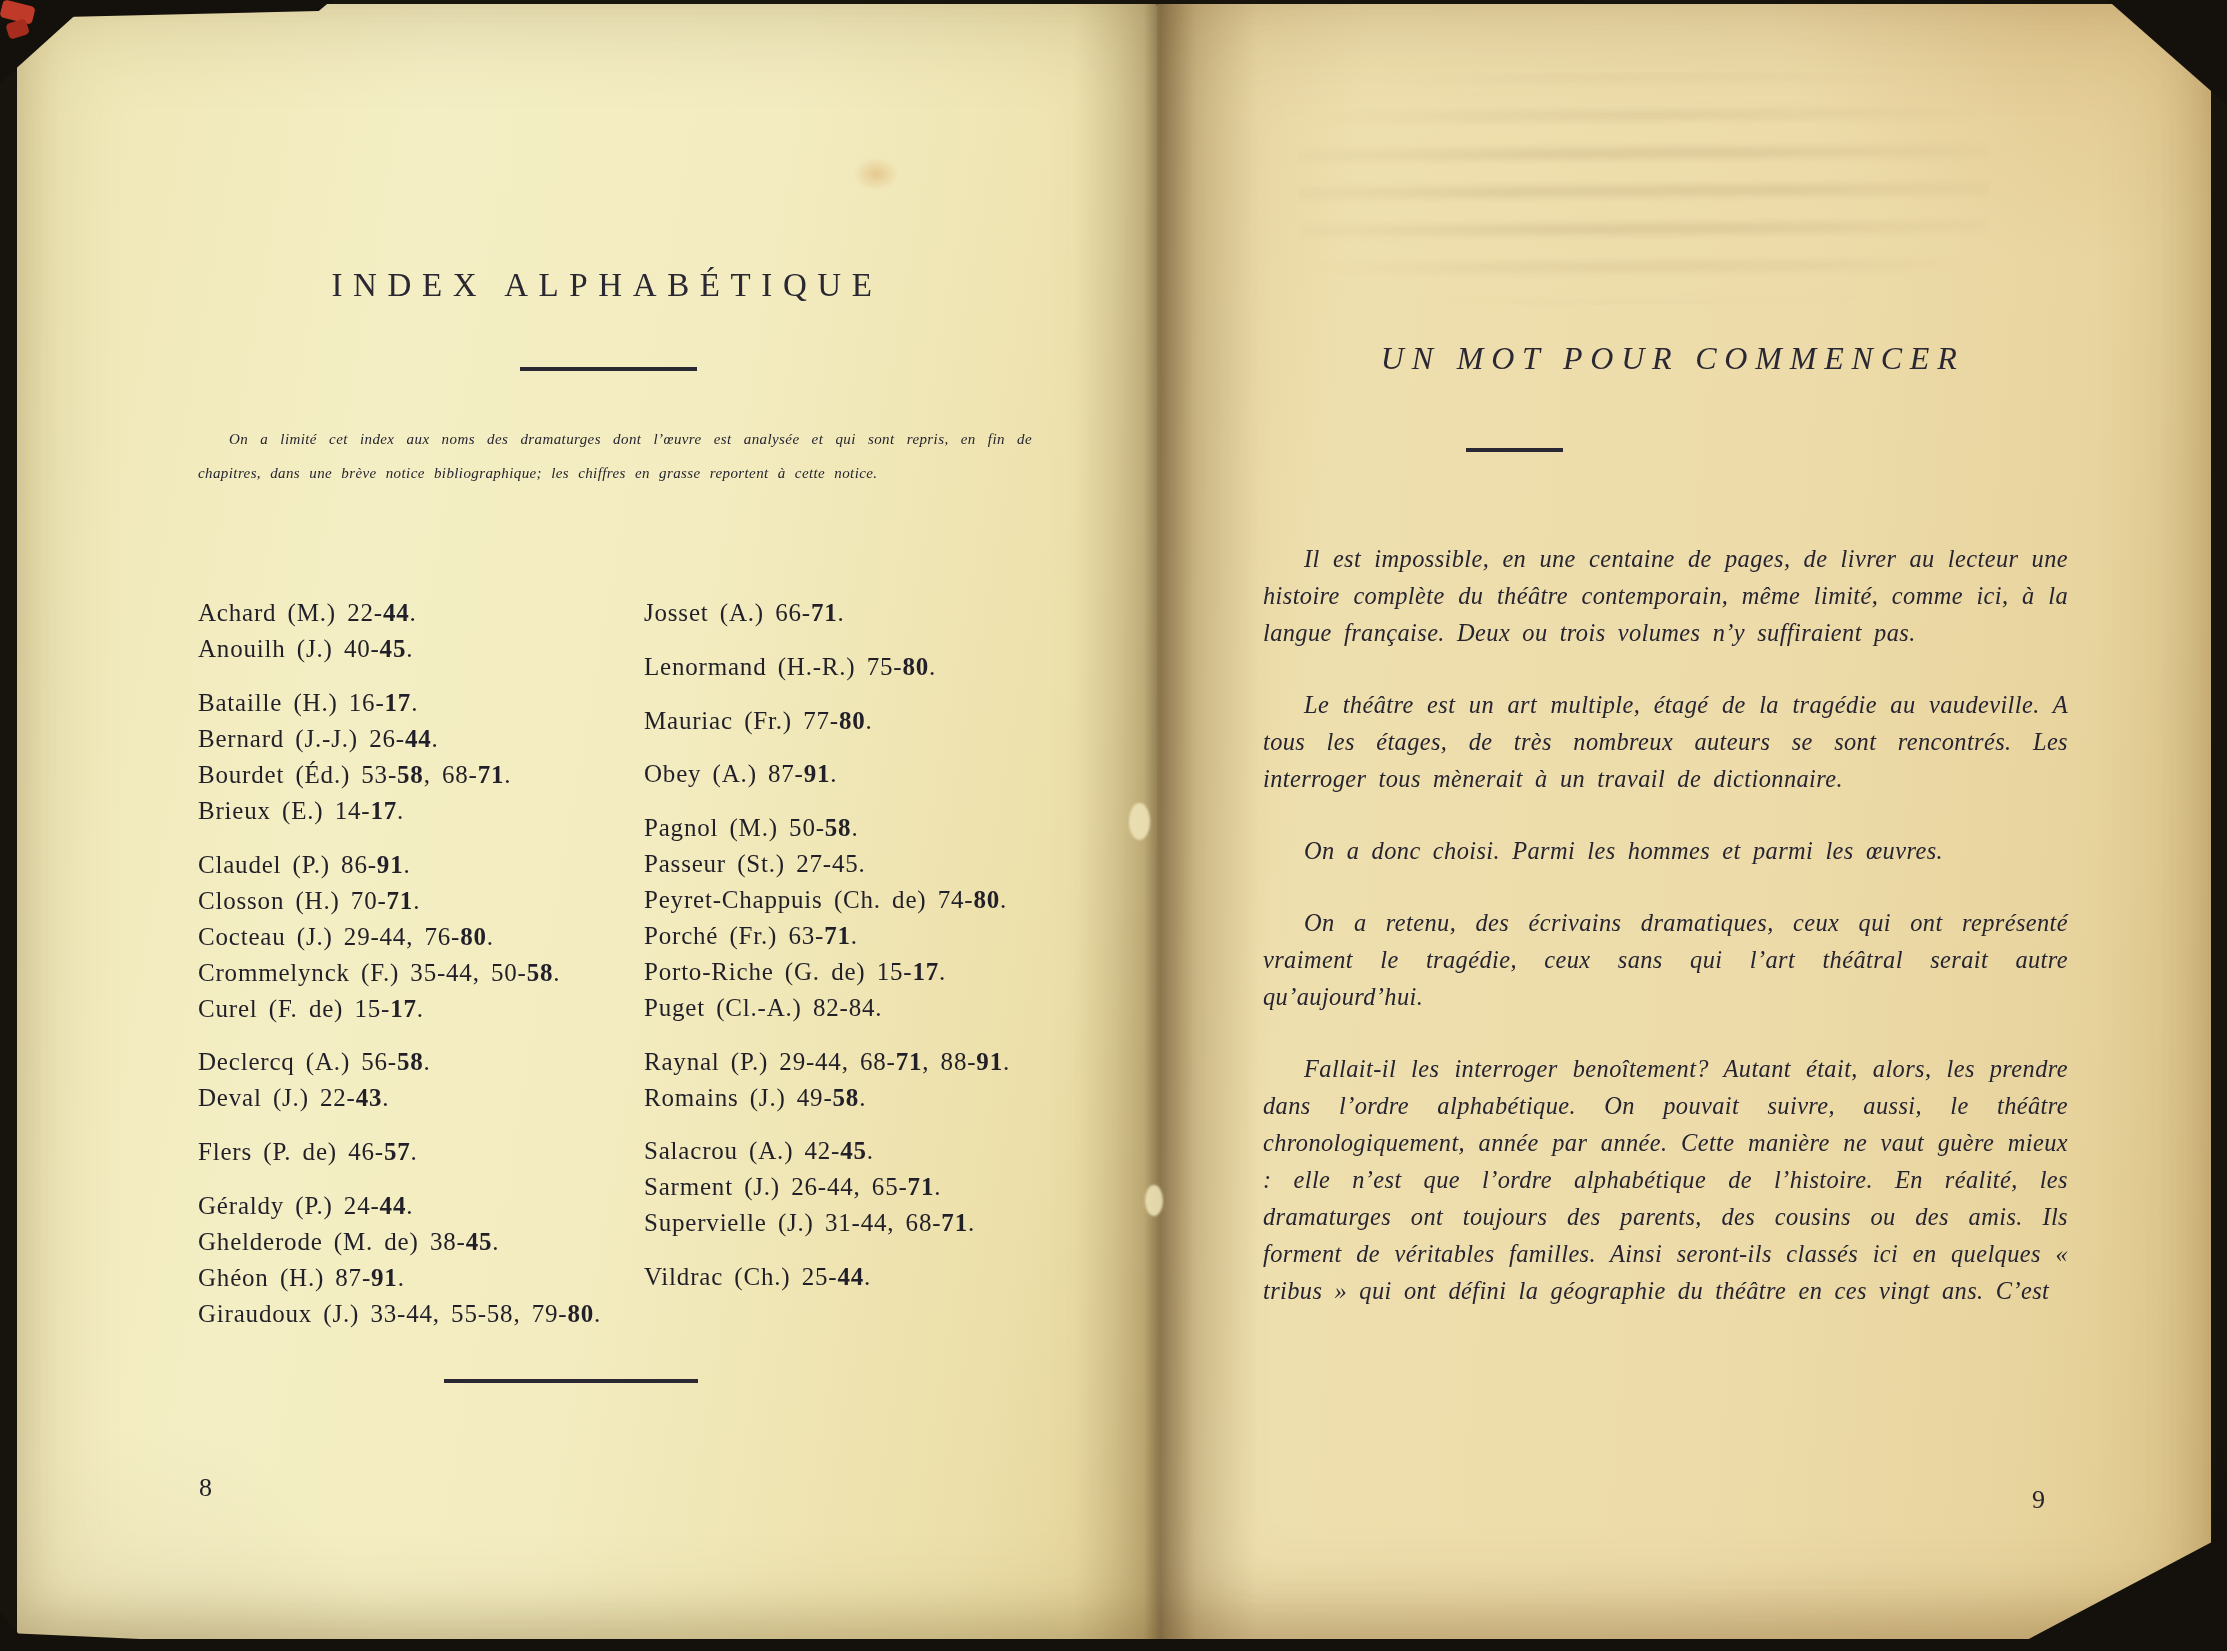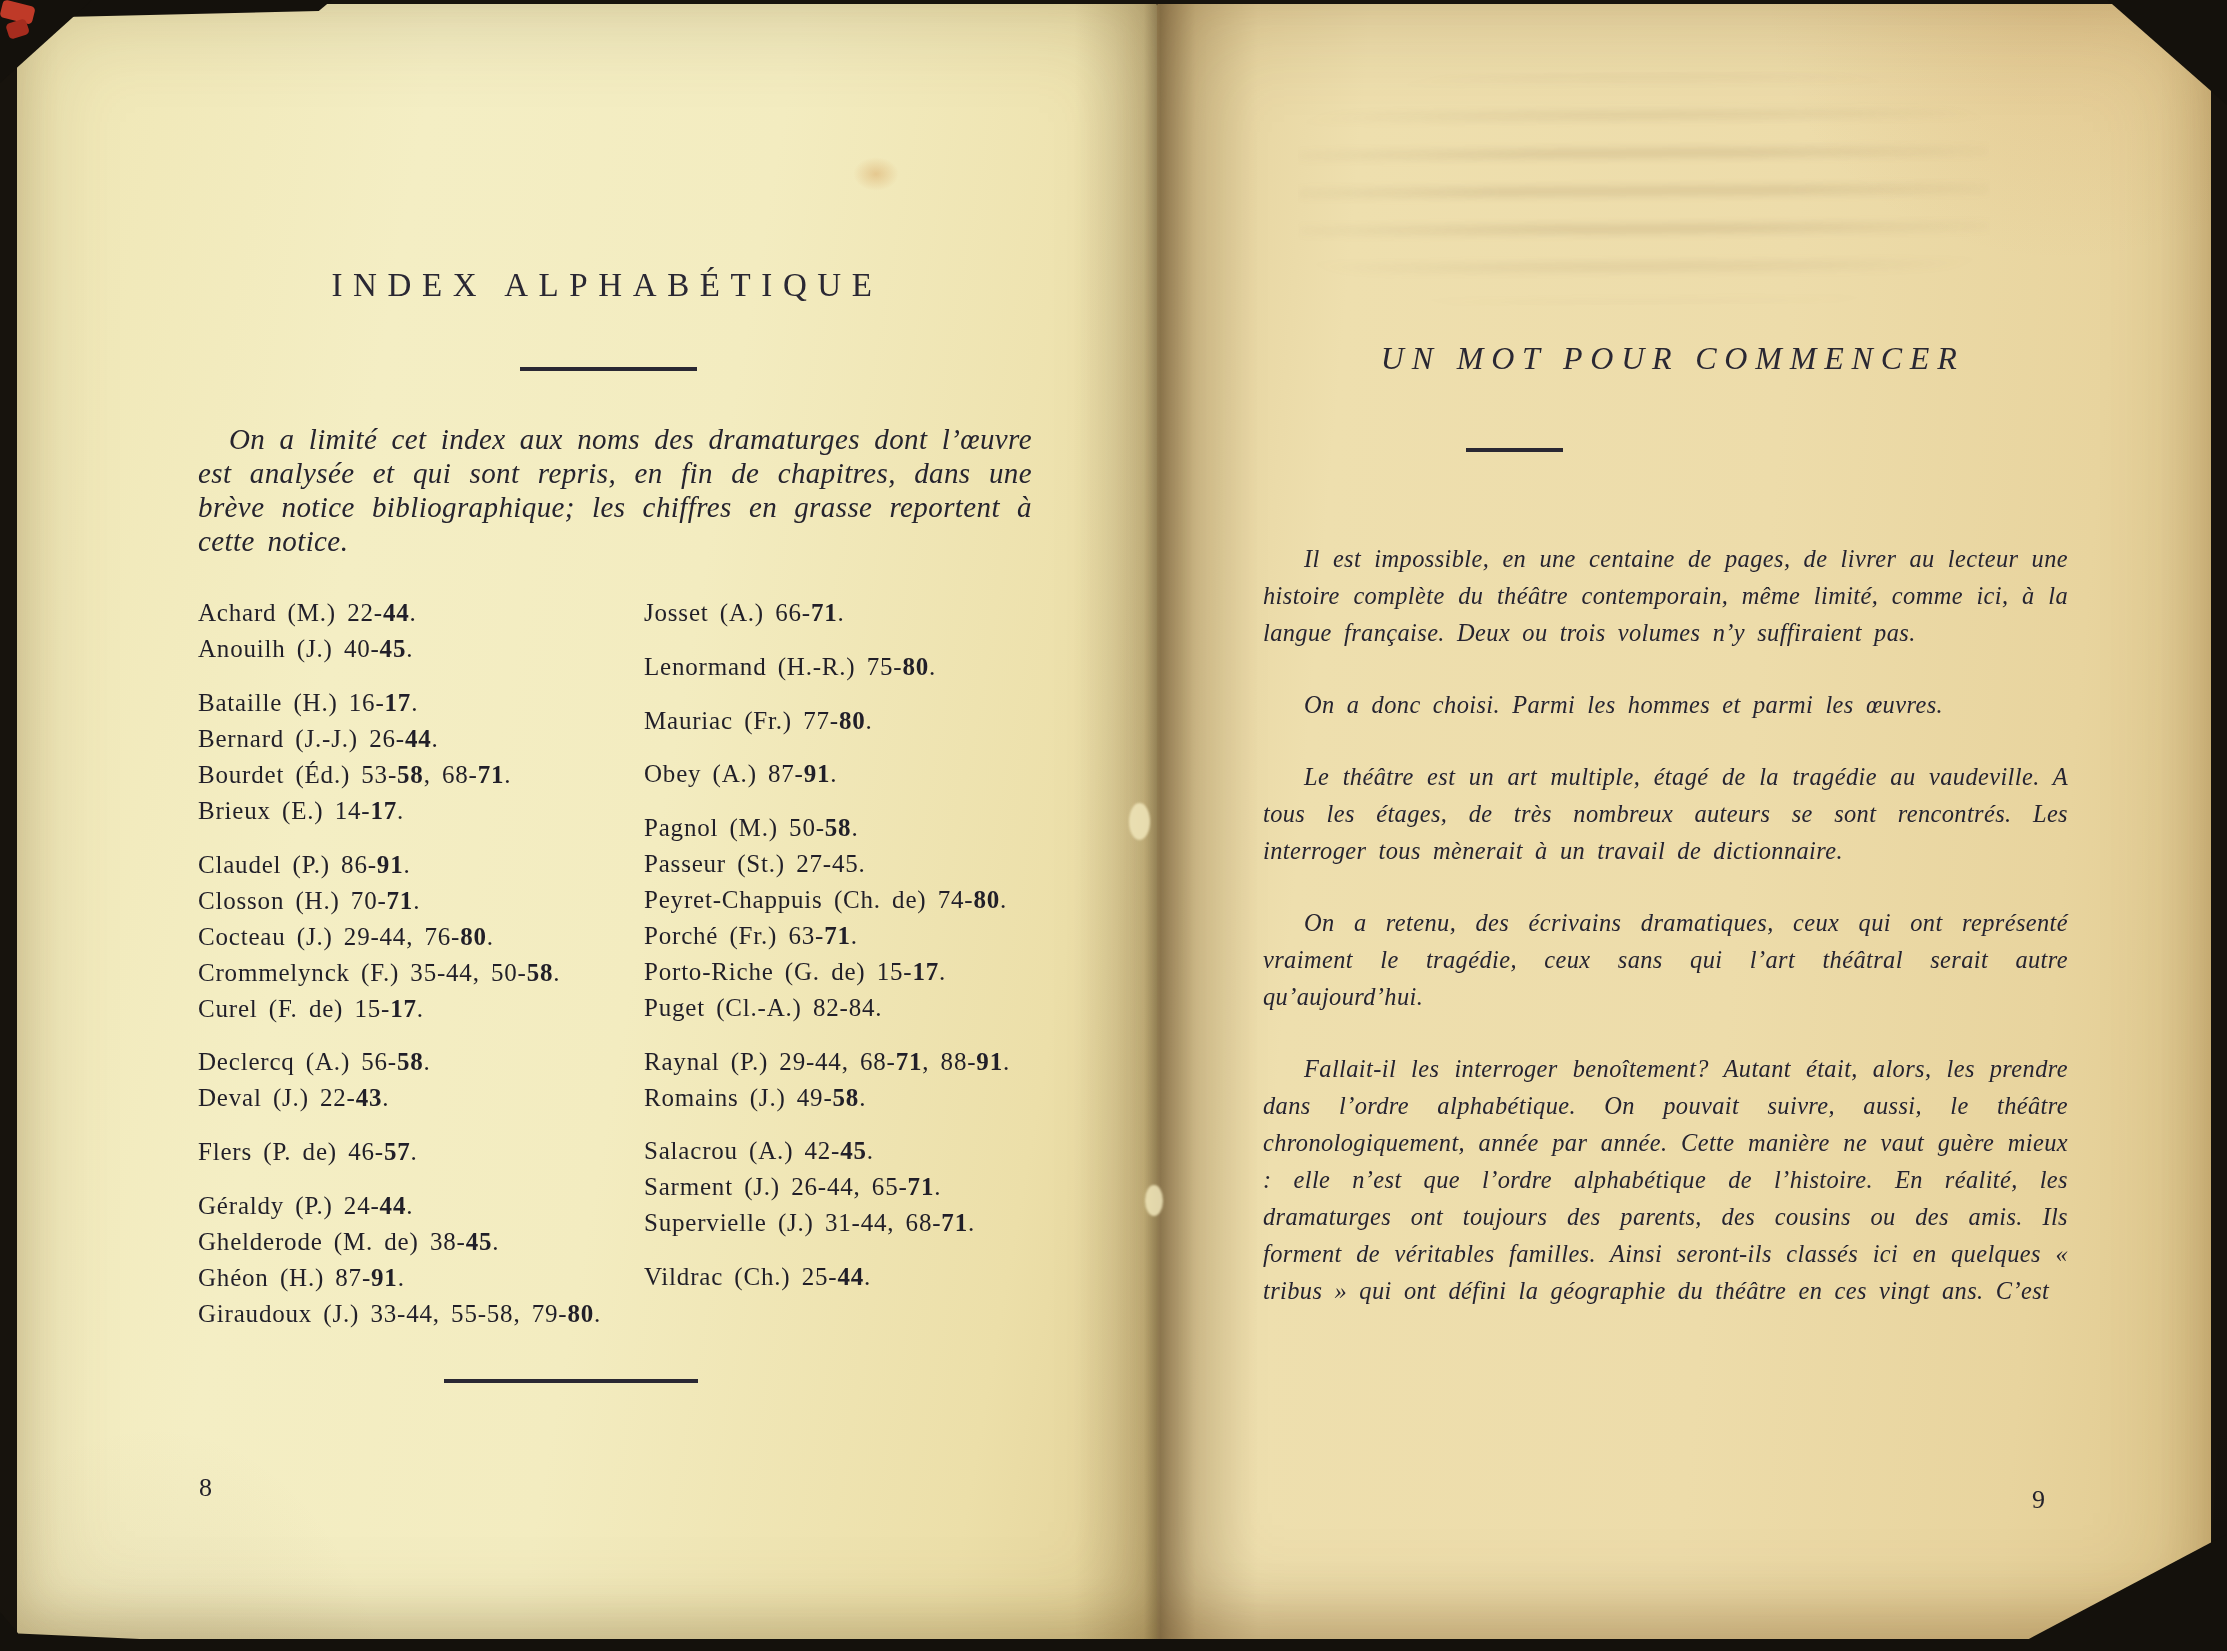--- a/index.html
+++ b/index.html
@@ -31,21 +31,21 @@
   }
   
   .lp-title {
     position:absolute; top:263px; left:0; width:100%; text-align:center;
     font-size:33px; letter-spacing:10.6px; color:#2a2833; transform:translateX(20px); white-space:nowrap;
   }
   .rule { position:absolute; background:#2a2833; }
   .rule-title-left  { left:503px; top:363px; width:177px; height:3.5px; }
   .lp-intro {
     position:absolute; left:181px; top:418px; width:834px; margin:0;
-    font-size:29px; font-style:italic; line-height:34px; text-align:justify; text-indent:31px;
+    font-size:15px; font-style:italic; line-height:34px; text-align:justify; text-indent:31px;
     color:#26242e; word-spacing:5px; letter-spacing:0.4px;
   }
   .index-columns { position:absolute; left:181px; top:591px; width:907px; display:flex; gap:16px; }
   .col-0 { width:430px; } .col-1 { width:454px; }
   .index-group { margin:0 0 17.7px 0; }
   .index-entry {
     margin:0; font-size:25px; line-height:36px; color:#211f28;
     letter-spacing:0.8px; word-spacing:4.2px; padding-left:49px; text-indent:-49px;
   }
   .index-entry b { font-weight:bold; }
@@ -176,22 +176,22 @@
     <div class="rule rule-footer-left"></div>
     <div class="pagenum pn-left">8</div>
   </div>
 
   <div class="page page-right">
     <div class="bleed"></div>
     <div class="rp-title">UN MOT POUR COMMENCER</div>
     <div class="rule rule-title-right"></div>
     <div class="rp-body" id="rp-body">
         <p class="rp-para">Il est impossible, en une centaine de pages, de livrer au lecteur une histoire complète du théâtre contemporain, même limité, comme ici, à la langue française. Deux ou trois volumes n’y suffiraient pas.</p>
+        <p class="rp-para">Le théâtre est un art multiple, étagé de la tragédie au vaudeville. A tous les étages, de très nombreux auteurs se sont rencontrés. Les interroger tous mènerait à un travail de dictionnaire.</p>
         <p class="rp-para">On a donc choisi. Parmi les hommes et parmi les œuvres.</p>
-        <p class="rp-para">Le théâtre est un art multiple, étagé de la tragédie au vaudeville. A tous les étages, de très nombreux auteurs se sont rencontrés. Les interroger tous mènerait à un travail de dictionnaire.</p>
         <p class="rp-para">On a retenu, des écrivains dramatiques, ceux qui ont représenté vraiment le tragédie, ceux sans qui l’art théâtral serait autre qu’aujourd’hui.</p>
         <p class="rp-para">Fallait-il les interroger benoîtement? Autant était, alors, les prendre dans l’ordre alphabétique. On pouvait suivre, aussi, le théâtre chronologiquement, année par année. Cette manière ne vaut guère mieux : elle n’est que l’ordre alphabétique de l’histoire. En réalité, les dramaturges ont toujours des parents, des cousins ou des amis. Ils forment de véritables familles. Ainsi seront-ils classés ici en quelques « tribus » qui ont défini la géographie du théâtre en ces vingt ans. C’est</p>
       </div>
     <div class="pagenum pn-right">9</div>
   </div>
 
   <div class="gutter"></div>
   <div class="staple staple-1"></div>
   <div class="staple staple-2"></div>
 

